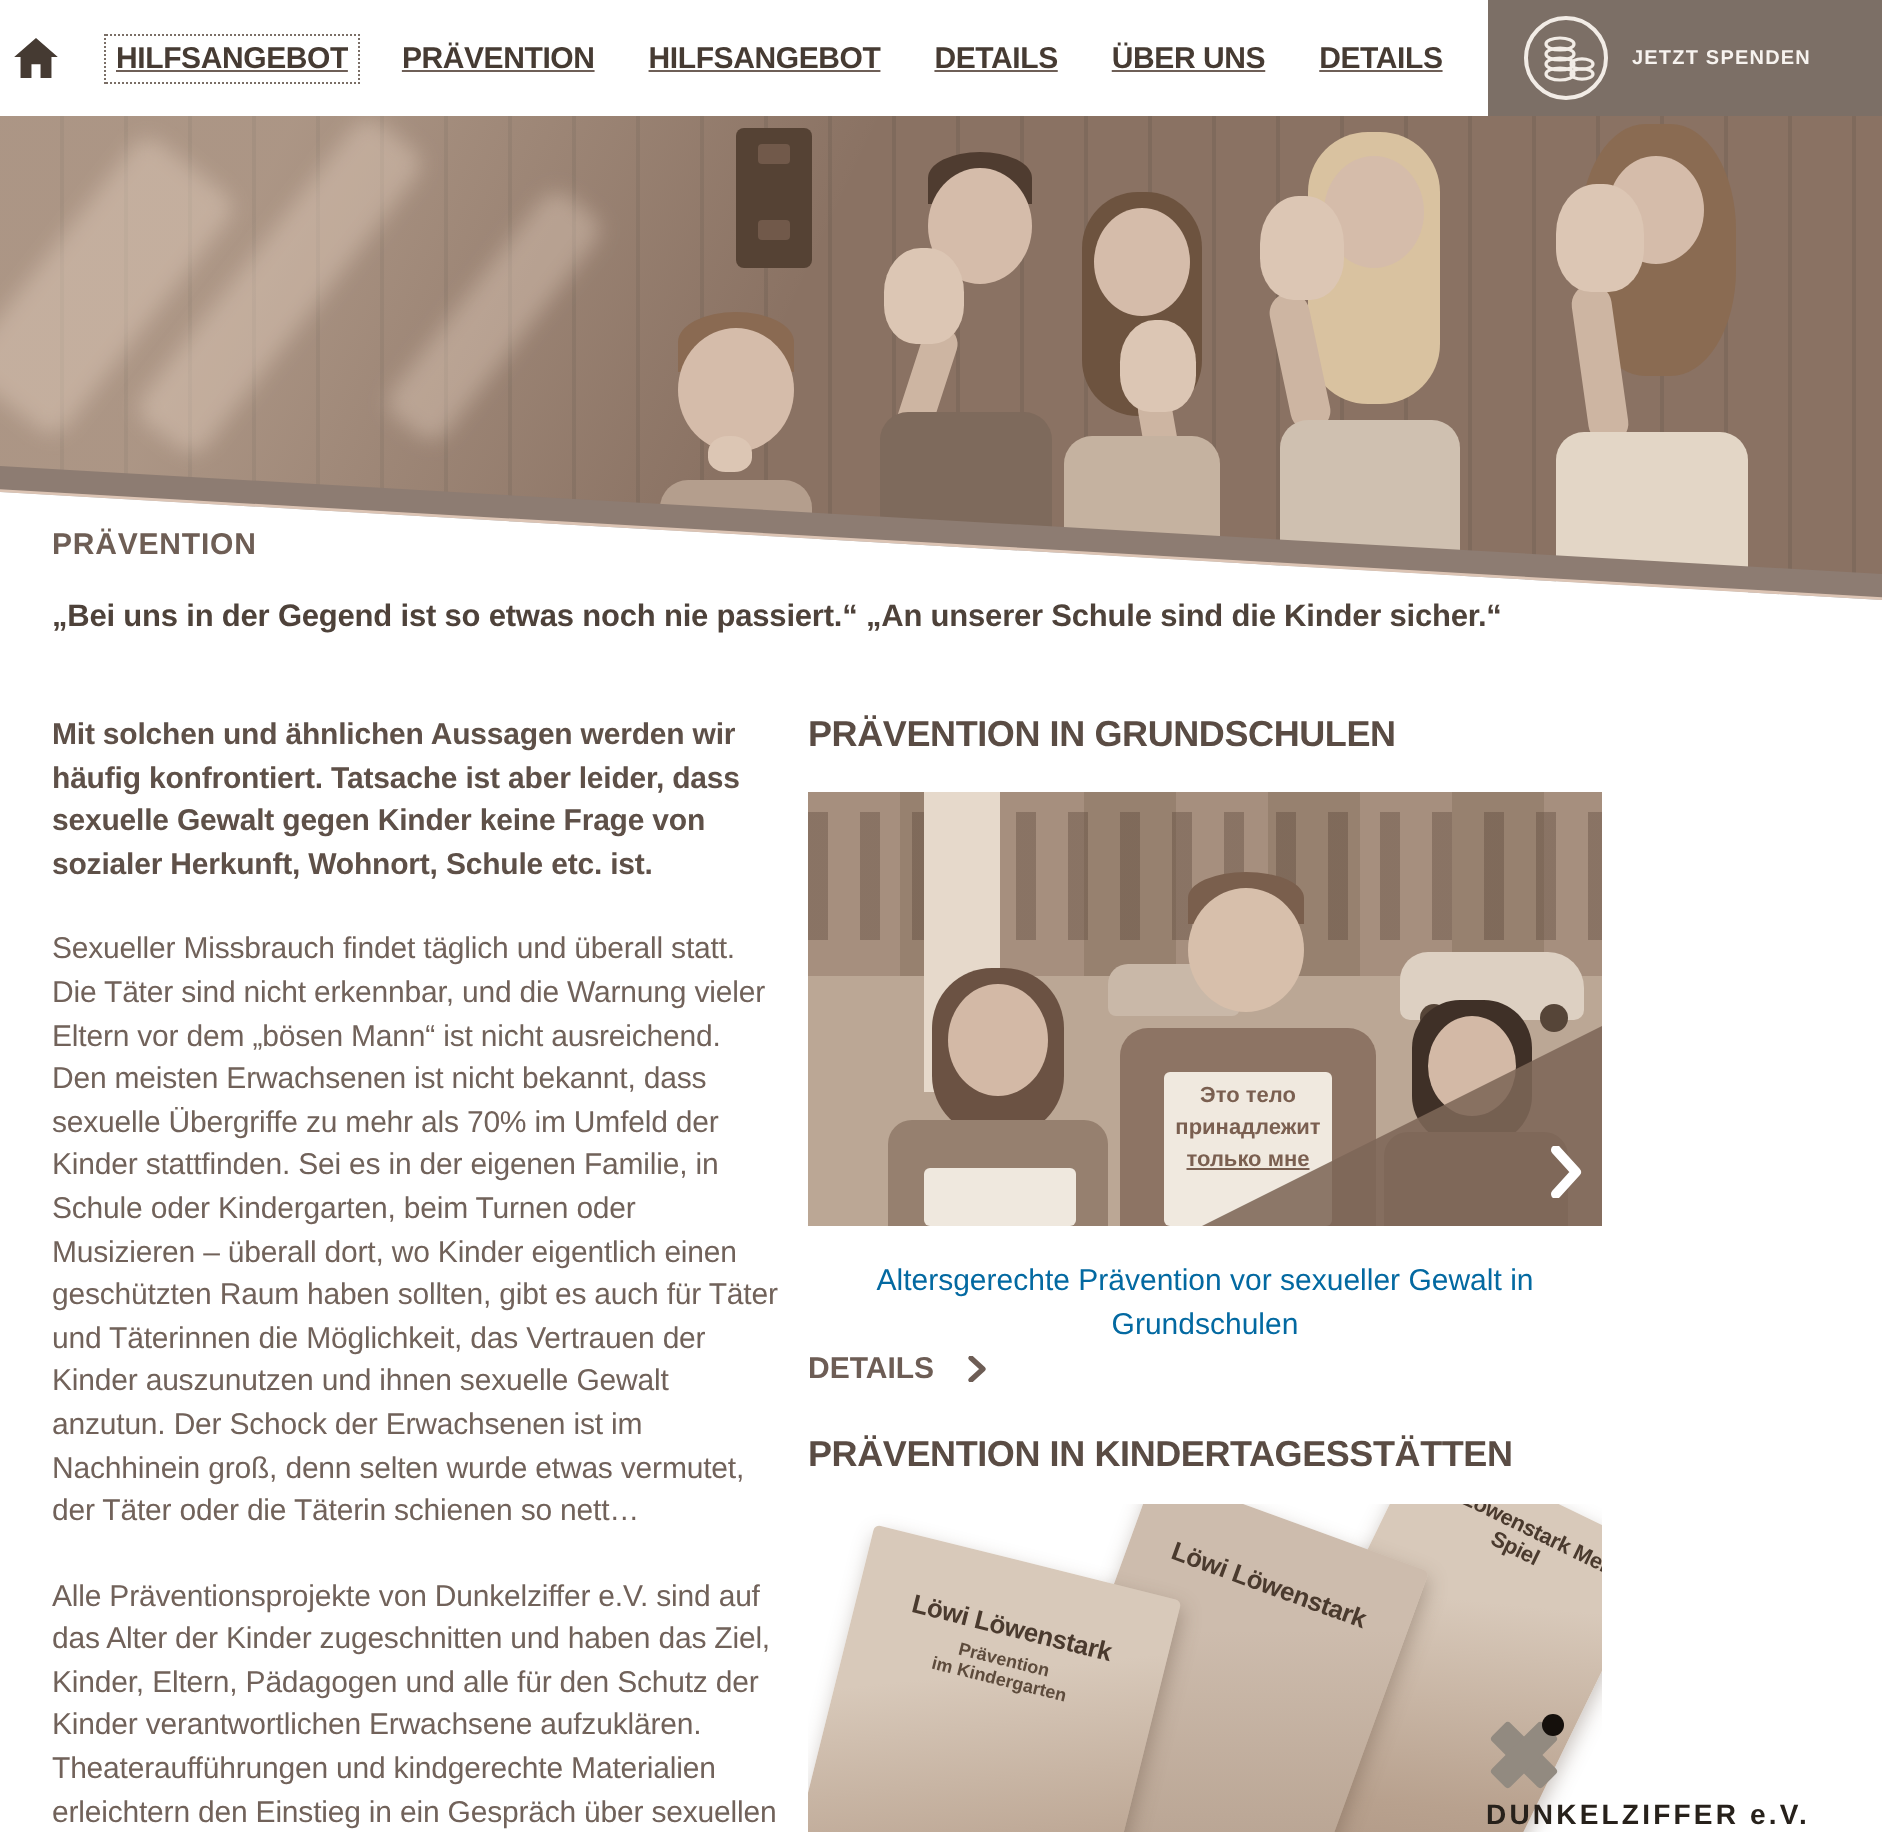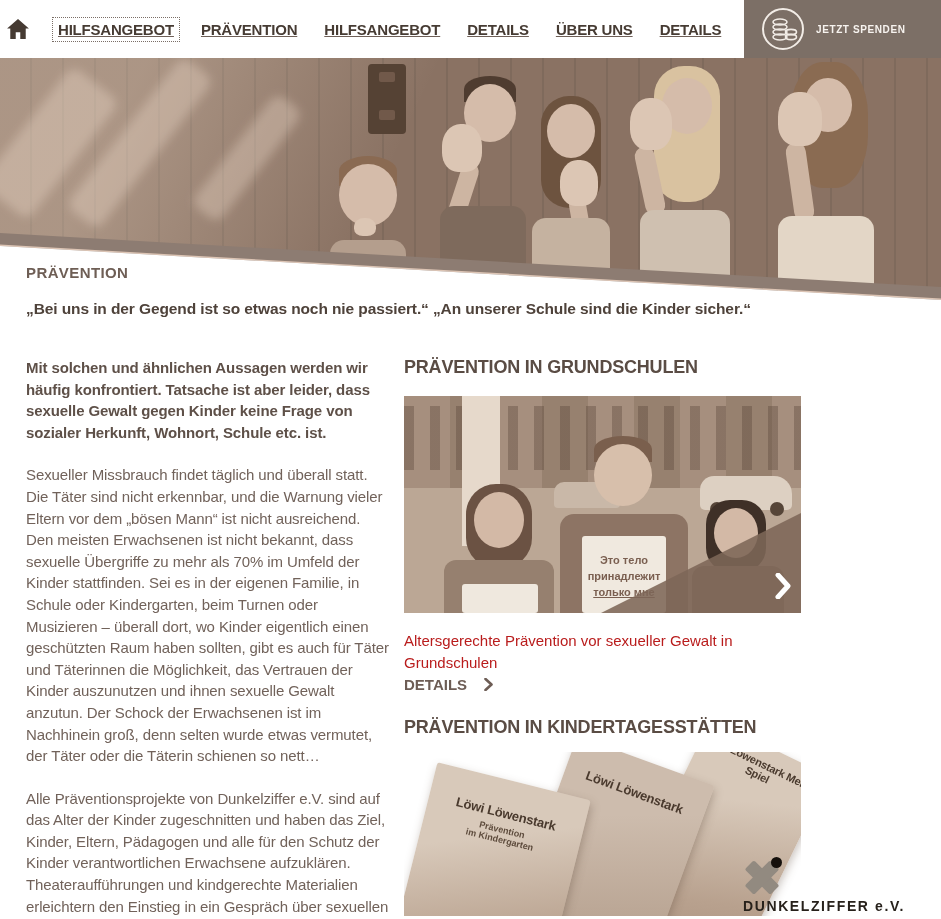--- a/index.html
+++ b/index.html
@@ -77,21 +77,21 @@
   .pc .pillar { left:58px; top:0; width:38px; height:150px; background:#e6d9cb; }
   .pc .car1 { left:150px; top:86px; width:66px; height:26px; background:#c9b8a8; border-radius:10px 14px 4px 4px; }
   .pc .car2 { left:296px; top:80px; width:92px; height:34px; background:#ddd0c2; border-radius:14px 18px 5px 5px; }
   .pc .wheel { width:14px; height:14px; border-radius:50%; background:#564538; top:106px; }
   .chev-overlay {
     position:absolute; right:0; bottom:0; width:200px; height:100px;
     background:#7d6758; opacity:.88;
     clip-path:polygon(100% 0, 100% 100%, 0 100%);
   }
   .photo-chevron { position:absolute; right:10px; bottom:14px; width:16px; height:26px; }
-  .caption { margin-top:17px; font-size:15px; line-height:21.5px; color:#b91c1c; }
+  .caption { margin-top:17px; font-size:15px; line-height:21.5px; color:#0369a1;text-align:center; }
   .details-link { margin-top:3px; display:flex; align-items:center; gap:17px;
       font-size:15px; font-weight:700; color:#6d5d55; cursor:pointer; }
   .details-link svg { width:9px; height:13px; }
   .heading-2 { margin-top:24px; }
 
   
   .booklets-card { position:relative; width:397px; height:164px; margin-top:14px; overflow:hidden; background:#fff; }
   .booklet {
     position:absolute; border-radius:3px;
     box-shadow:2px 4px 10px rgba(90,70,55,.35);
@@ -221,21 +221,21 @@
           <div style="position:absolute;left:70px;top:96px;width:50px;height:56px;background:#d3b9a6;border-radius:50%;"></div>
           <div style="position:absolute;left:40px;top:164px;width:110px;height:53px;background:#96806f;border-radius:12px 12px 0 0;"></div>
           <div style="position:absolute;left:58px;top:188px;width:76px;height:29px;background:#efe8de;border-radius:3px;"></div>
         </div>
 
         <div>
           <div style="position:absolute;left:190px;top:40px;width:58px;height:26px;background:#7a5f4d;border-radius:50% 50% 0 0;"></div>
           <div style="position:absolute;left:190px;top:48px;width:58px;height:62px;background:#d7bfab;border-radius:50%;"></div>
           <div style="position:absolute;left:156px;top:118px;width:128px;height:99px;background:#8d7464;border-radius:14px 14px 0 0;"></div>
           <div style="position:absolute;left:178px;top:140px;width:84px;height:77px;background:#f0e9df;border-radius:3px;
-                      font-size:11px;font-weight:700;color:#7a5f50;text-align:center;line-height:16px;padding-top:16px;">
+                      font-size:11px;font-weight:700;color:#7a5f50;text-align:center;line-height:16px;padding-top:4px;">
             <span>Это тело</span><br>
             <span>принадлежит</span><br>
             <span style="text-decoration:underline;">только мне</span>
           </div>
         </div>
 
         <div>
           <div style="position:absolute;left:302px;top:104px;width:60px;height:72px;background:#3f3027;border-radius:24px;"></div>
           <div style="position:absolute;left:310px;top:112px;width:44px;height:50px;background:#d3b9a6;border-radius:50%;"></div>
           <div style="position:absolute;left:288px;top:170px;width:92px;height:47px;background:#8a7060;border-radius:12px 12px 0 0;"></div>

